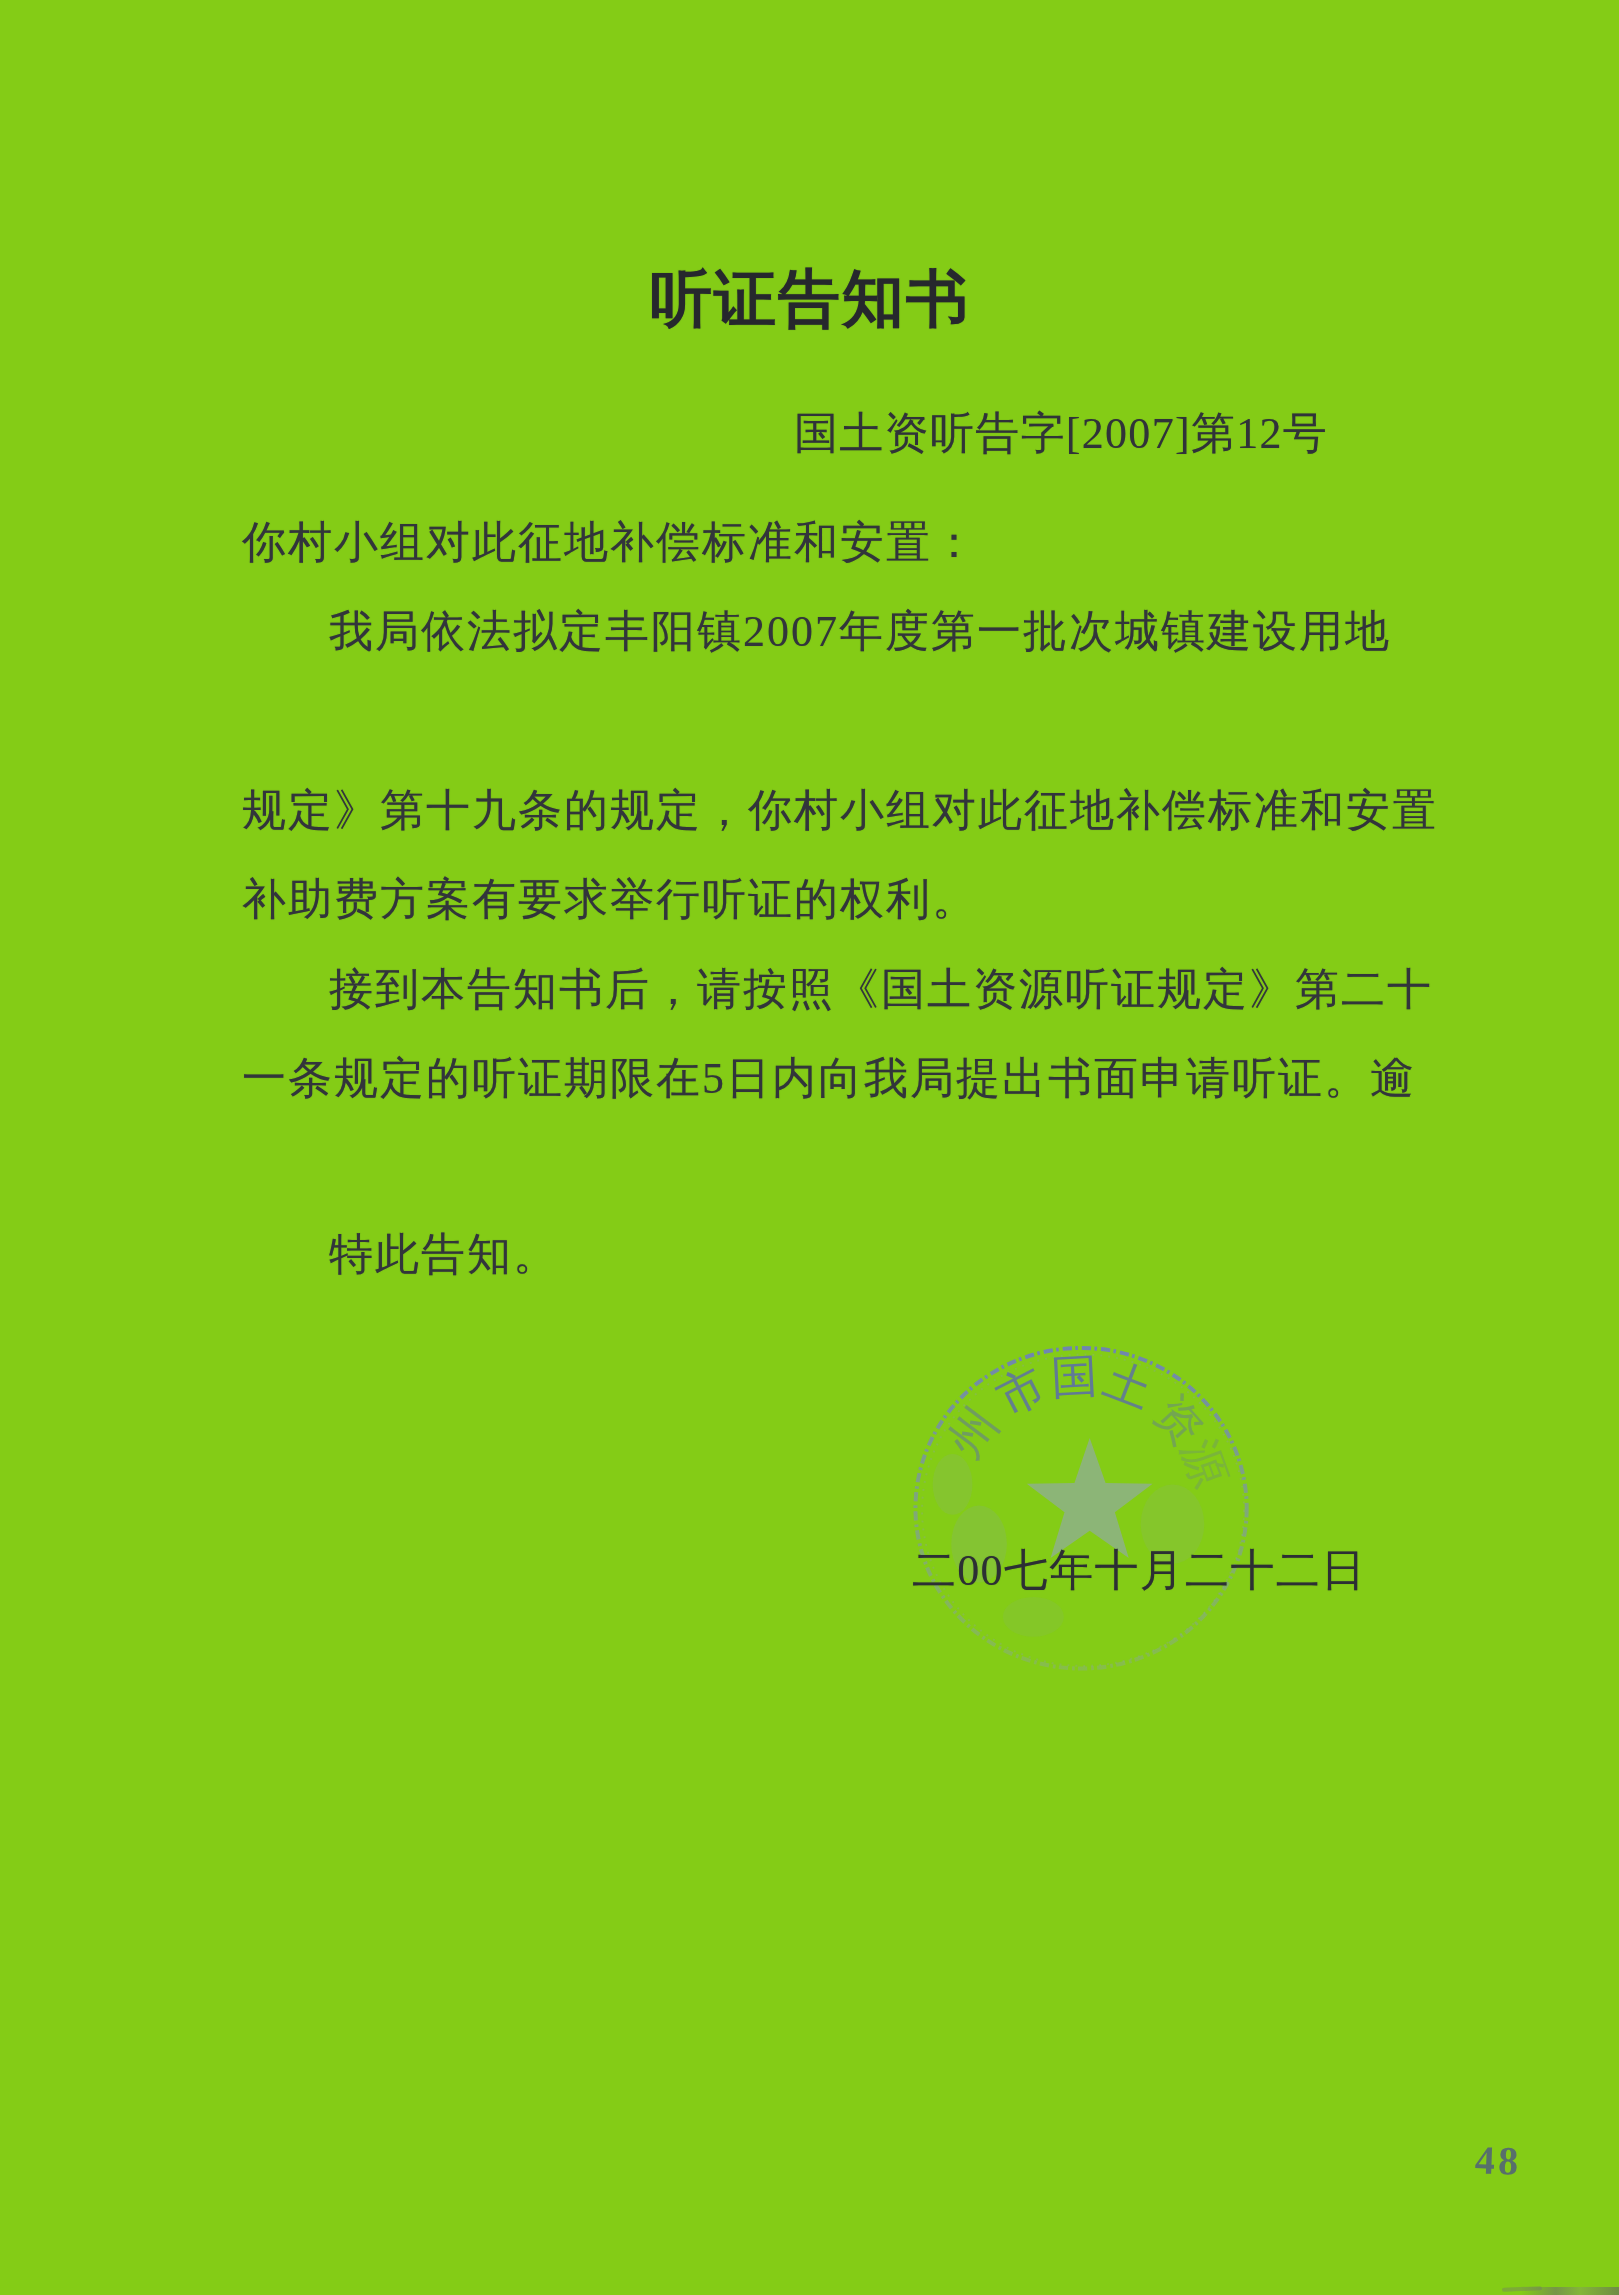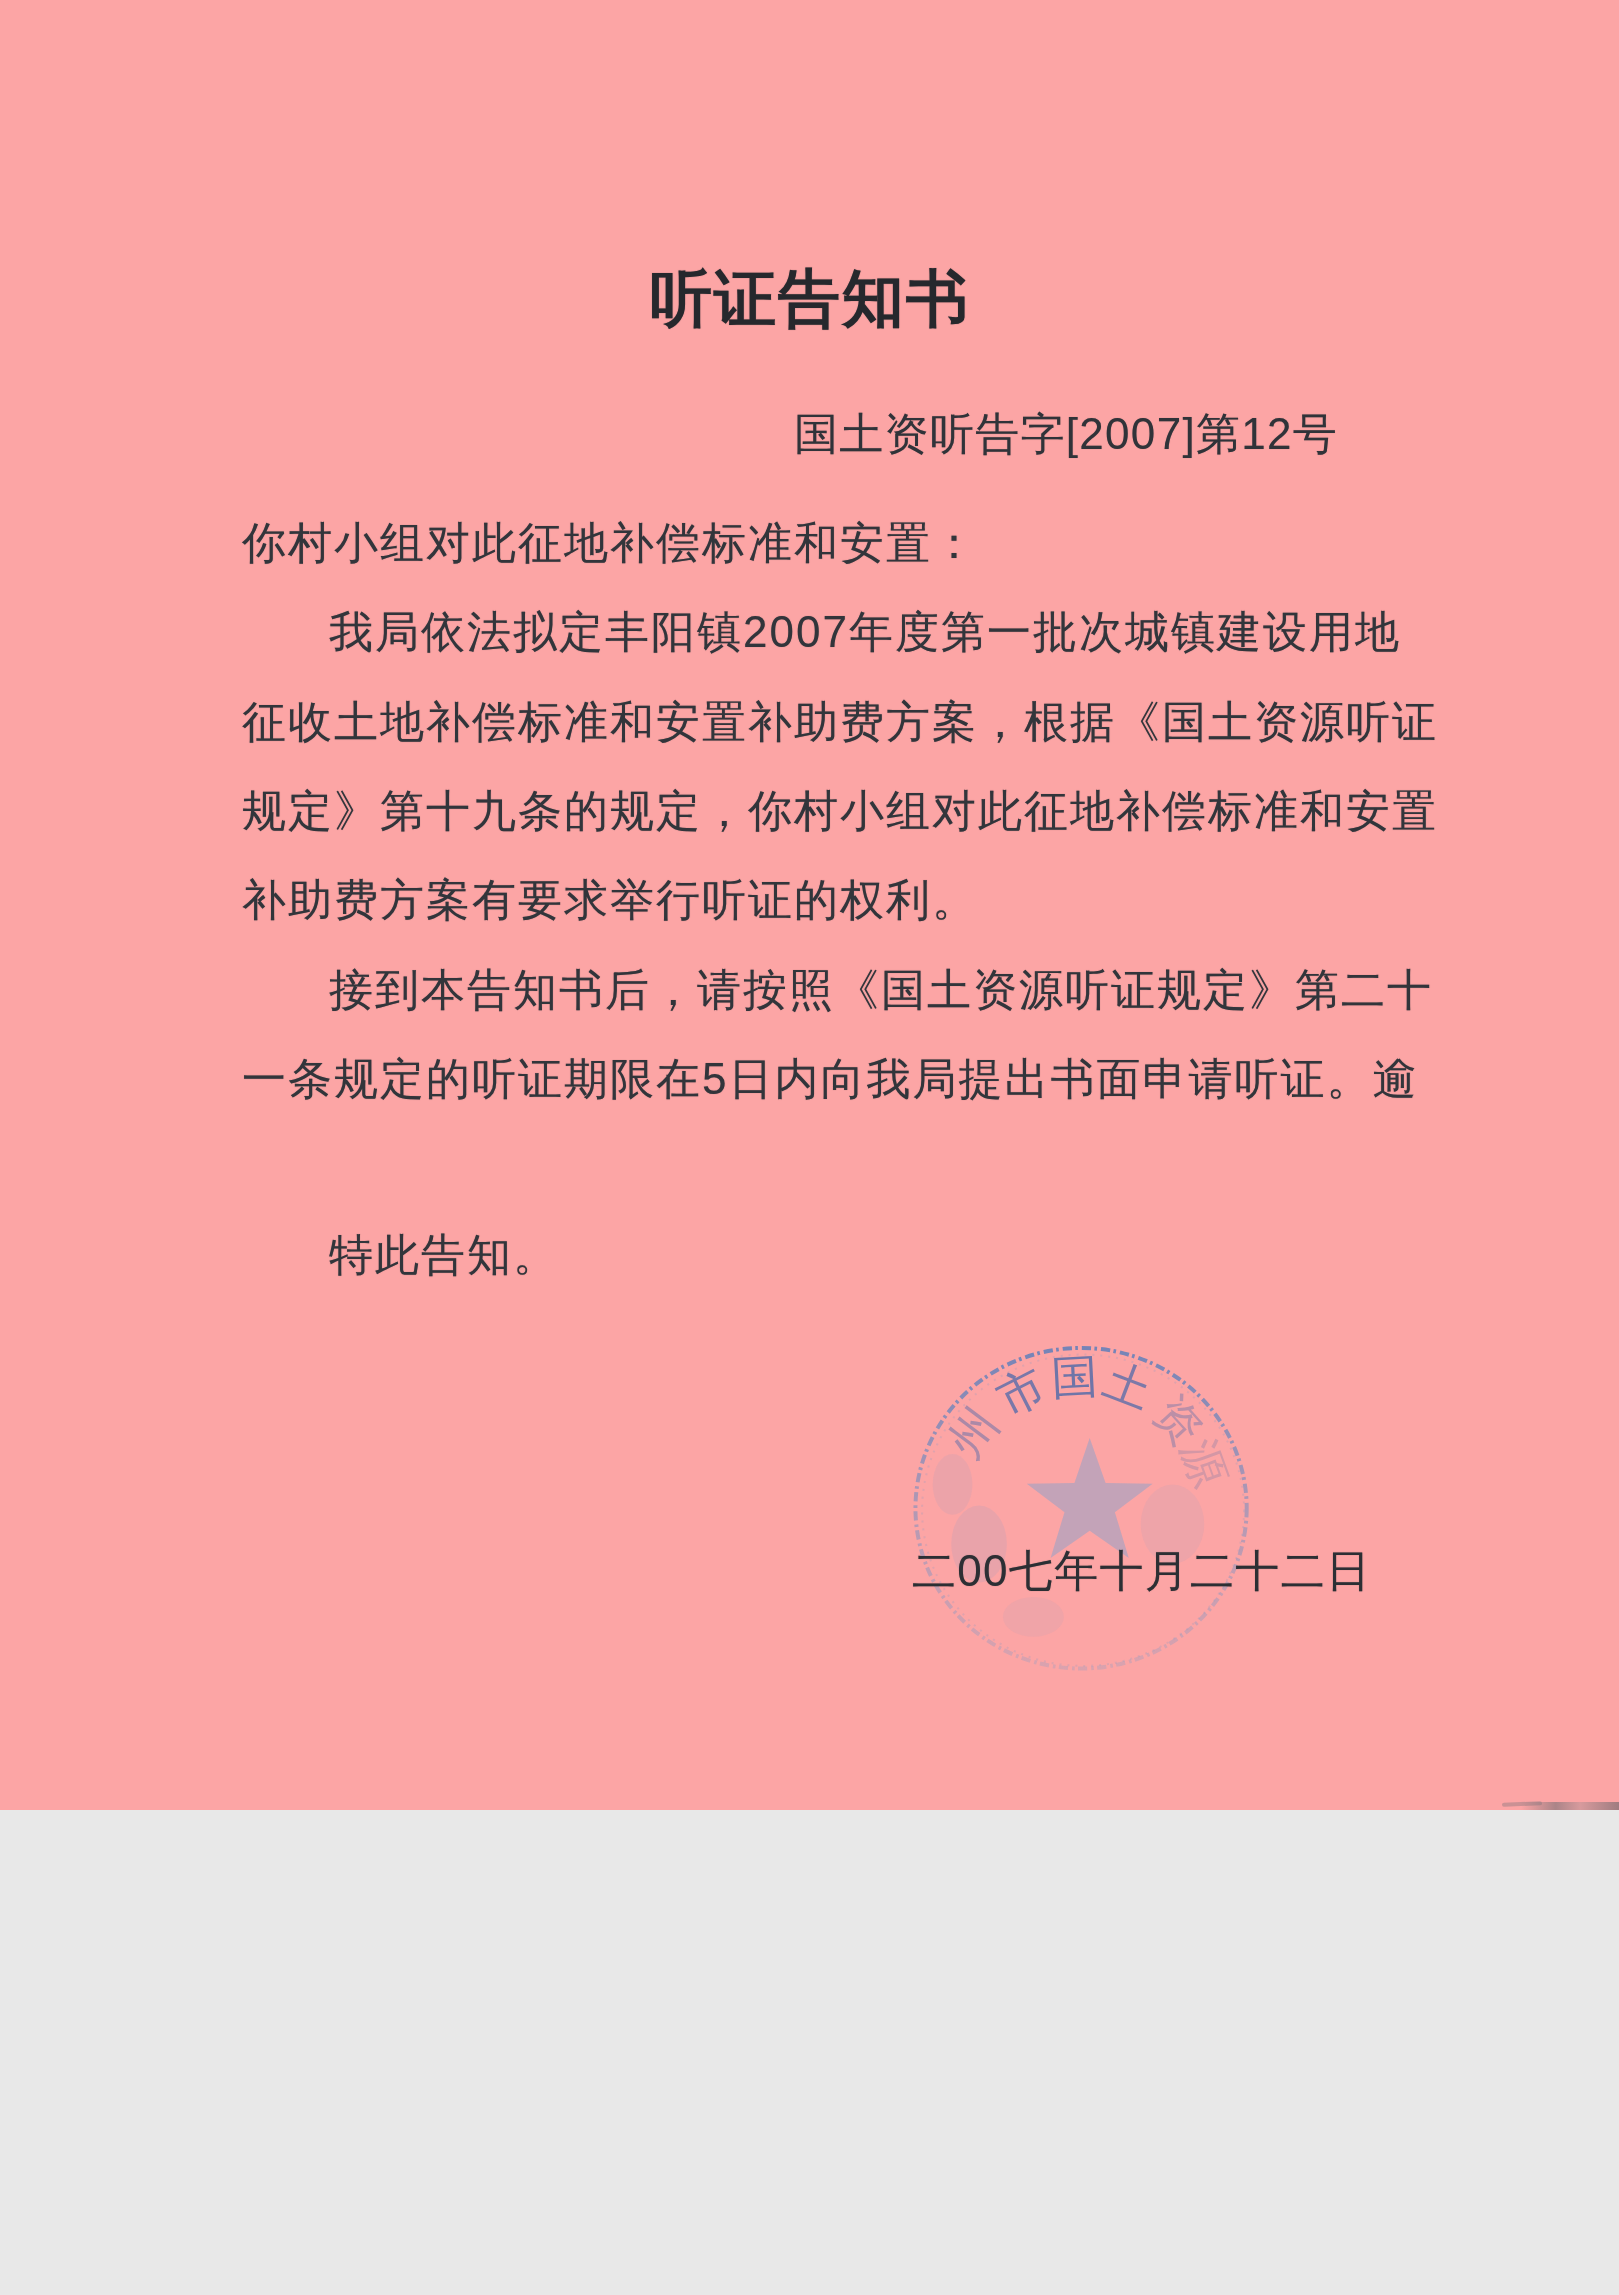--- a/index.html
+++ b/index.html
@@ -1,22 +1,22 @@
 <!DOCTYPE html>
 <html style="font-size:10.6px"><head>
 <meta charset="utf-8">
 <style>
   html, body { margin: 0; padding: 0; background: #e8e8e8; }
   .page {
     position: relative;
     width: 1620px;
-    height: 1810px;
-    background: #fca5a5;
+    height: 2295px;
+    background: #84cc16;
     overflow: hidden;
-    font-family: Liberation Sans, sans-serif;
+    font-family: Liberation Serif, serif;
     color: #2e3136;
   }
   .doc-title {
     position: absolute;
     top: 257px;
     left: 0;
     width: 100%;
     text-align: center;
     font-size: 62px;
     font-weight: 700;
@@ -113,21 +113,20 @@
 <body>
 
 <div class="page">
 
   <div class="doc-title">听证告知书</div>
 
   <div class="doc-number">国土资听告字[2007]第12号</div>
 
   <div class="bl b0">你村小组对此征地补偿标准和安置：</div>
   <div class="bl b1">我局依法拟定丰阳镇2007年度第一批次城镇建设用地</div>
-  <div class="bl b2">征收土地补偿标准和安置补助费方案，根据《国土资源听证</div>
   <div class="bl b3">规定》第十九条的规定，你村小组对此征地补偿标准和安置</div>
   <div class="bl b4">补助费方案有要求举行听证的权利。</div>
   <div class="bl b5">接到本告知书后，请按照《国土资源听证规定》第二十</div>
   <div class="bl b6">一条规定的听证期限在5日内向我局提出书面申请听证。逾</div>
   <div class="bl b8">特此告知。</div>
 
   <svg class="seal-svg" viewBox="1330 1980 640 620" xmlns="http://www.w3.org/2000/svg">
     <defs>
       <linearGradient id="ringGrad" x1="0" y1="0" x2="0" y2="1">
         <stop offset="0" stop-color="#68249e" stop-opacity="0"></stop>

